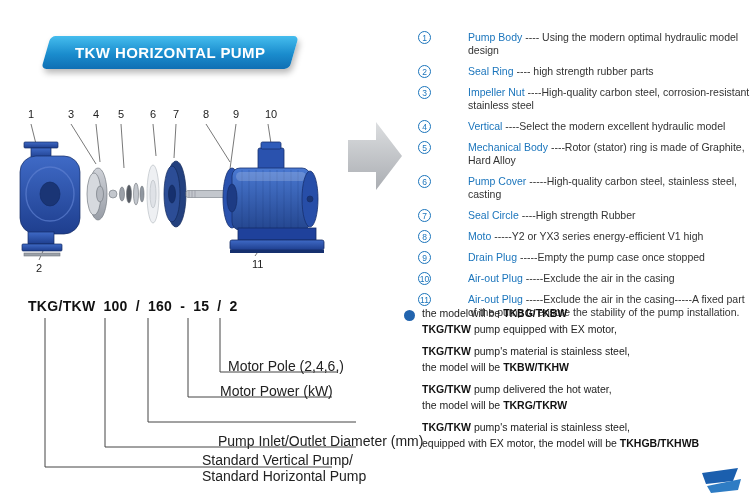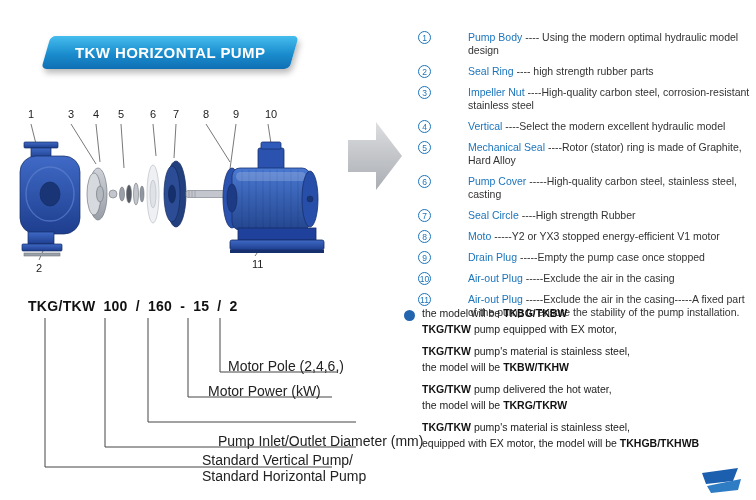--- a/index.html
+++ b/index.html
@@ -184,33 +184,33 @@
     <div class="pl-row">
       <span class="pl-num">3</span>
       <span class="pl-text"><span class="pl-name">Impeller Nut</span><span class="pl-desc"> ----High-quality carbon steel, corrosion-resistant stainless steel</span></span>
     </div>
     <div class="pl-row">
       <span class="pl-num">4</span>
       <span class="pl-text"><span class="pl-name">Vertical</span><span class="pl-desc"> ----Select the modern excellent hydraulic model</span></span>
     </div>
     <div class="pl-row">
       <span class="pl-num">5</span>
-      <span class="pl-text"><span class="pl-name">Mechanical Seal</span><span class="pl-desc"> ----Rotor (stator) ring is made of Graphite, Hard Alloy</span></span>
+      <span class="pl-text"><span class="pl-name">Mechanical Body</span><span class="pl-desc"> ----Rotor (stator) ring is made of Graphite, Hard Alloy</span></span>
     </div>
     <div class="pl-row">
       <span class="pl-num">6</span>
       <span class="pl-text"><span class="pl-name">Pump Cover</span><span class="pl-desc"> -----High-quality carbon steel, stainless steel, casting</span></span>
     </div>
     <div class="pl-row">
       <span class="pl-num">7</span>
       <span class="pl-text"><span class="pl-name">Seal Circle</span><span class="pl-desc"> ----High strength Rubber</span></span>
     </div>
     <div class="pl-row">
       <span class="pl-num">8</span>
-      <span class="pl-text"><span class="pl-name">Moto</span><span class="pl-desc"> -----Y2 or YX3 stopped energy-efficient V1 motor</span></span>
+      <span class="pl-text"><span class="pl-name">Moto</span><span class="pl-desc"> -----Y2 or YX3 series energy-efficient V1 high</span></span>
     </div>
     <div class="pl-row">
       <span class="pl-num">9</span>
       <span class="pl-text"><span class="pl-name">Drain Plug</span><span class="pl-desc"> -----Empty the pump case once stopped</span></span>
     </div>
     <div class="pl-row">
       <span class="pl-num">10</span>
       <span class="pl-text"><span class="pl-name">Air-out Plug</span><span class="pl-desc"> -----Exclude the air in the casing</span></span>
     </div>
     <div class="pl-row">
@@ -234,21 +234,21 @@
     <g stroke="#444" stroke-width="1" fill="none">
       <path d="M220,318 V372 H338"></path>
       <path d="M188,318 V397 H332"></path>
       <path d="M148,318 V422 H356"></path>
       <path d="M105,318 V447 H356"></path>
       <path d="M45,318 V467 H332"></path>
     </g>
   </svg>
 
   <div class="lbl" style="left:228px;top:360px">Motor Pole (2,4,6,)</div>
-  <div class="lbl" style="left:208px;top:385px">Motor Power  (kW)</div>
+  <div class="lbl" style="left:220px;top:385px">Motor Power  (kW)</div>
   <div class="lbl" style="left:218px;top:435px">Pump Inlet/Outlet Diameter (mm)</div>
   <div class="lbl" style="left:202px;top:454px">Standard Vertical Pump/</div>
   <div class="lbl" style="left:202px;top:470px">Standard  Horizontal Pump</div>
 
   <div class="note-bullet"></div>
   <div class="notes">
     <div class="note">
       <div><span>the model will be </span><b>TKBG/TKBW</b></div>
       <div><b>TKG/TKW</b><span> pump equipped with EX motor,</span></div>
     </div>

